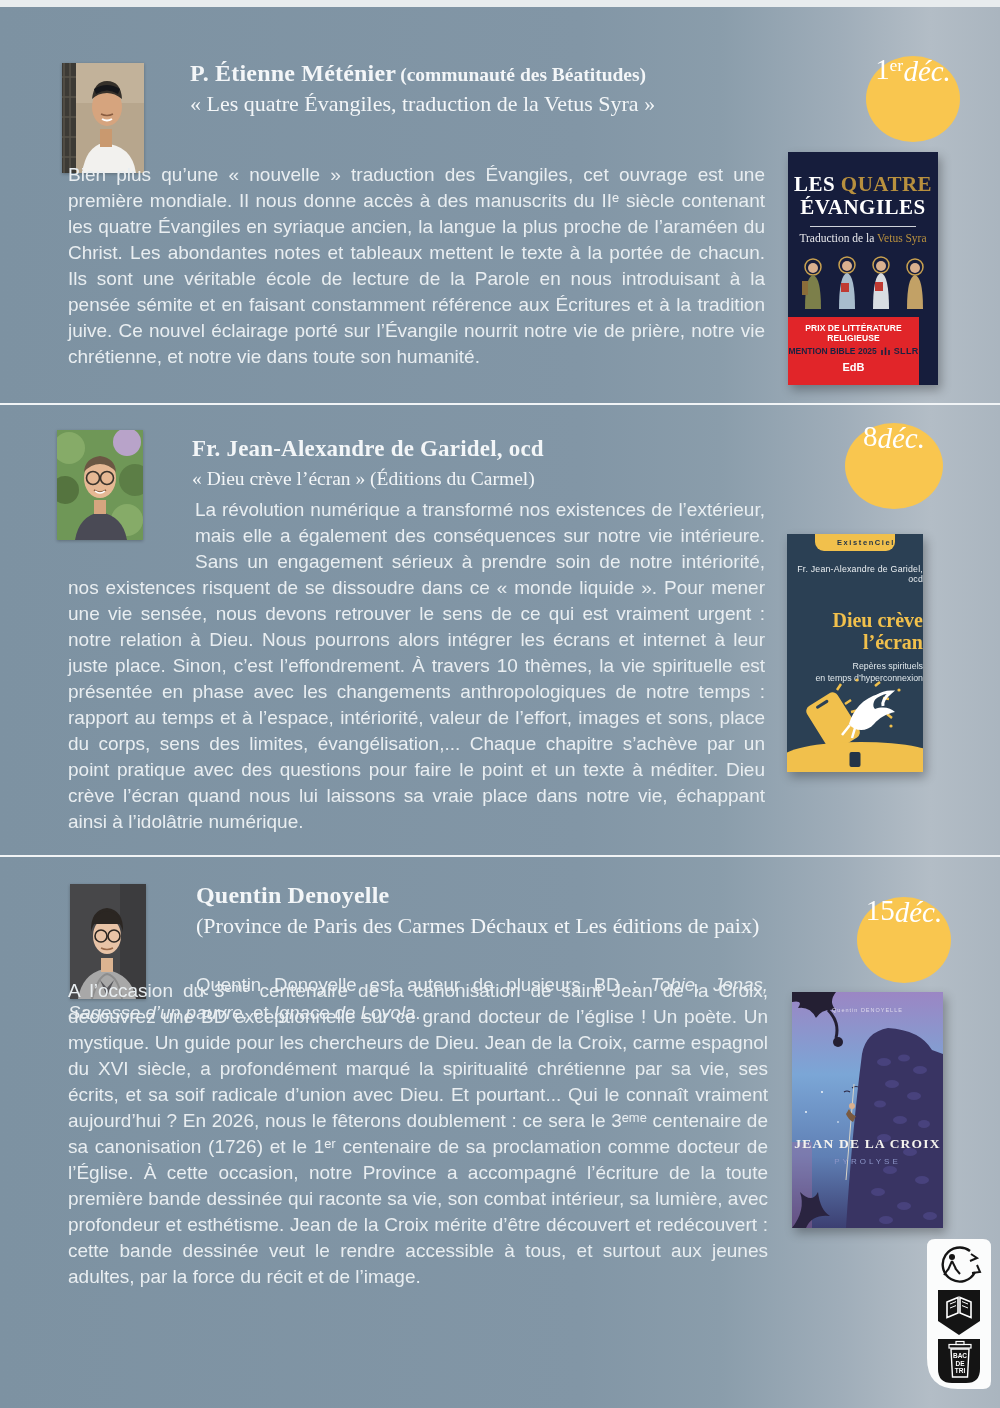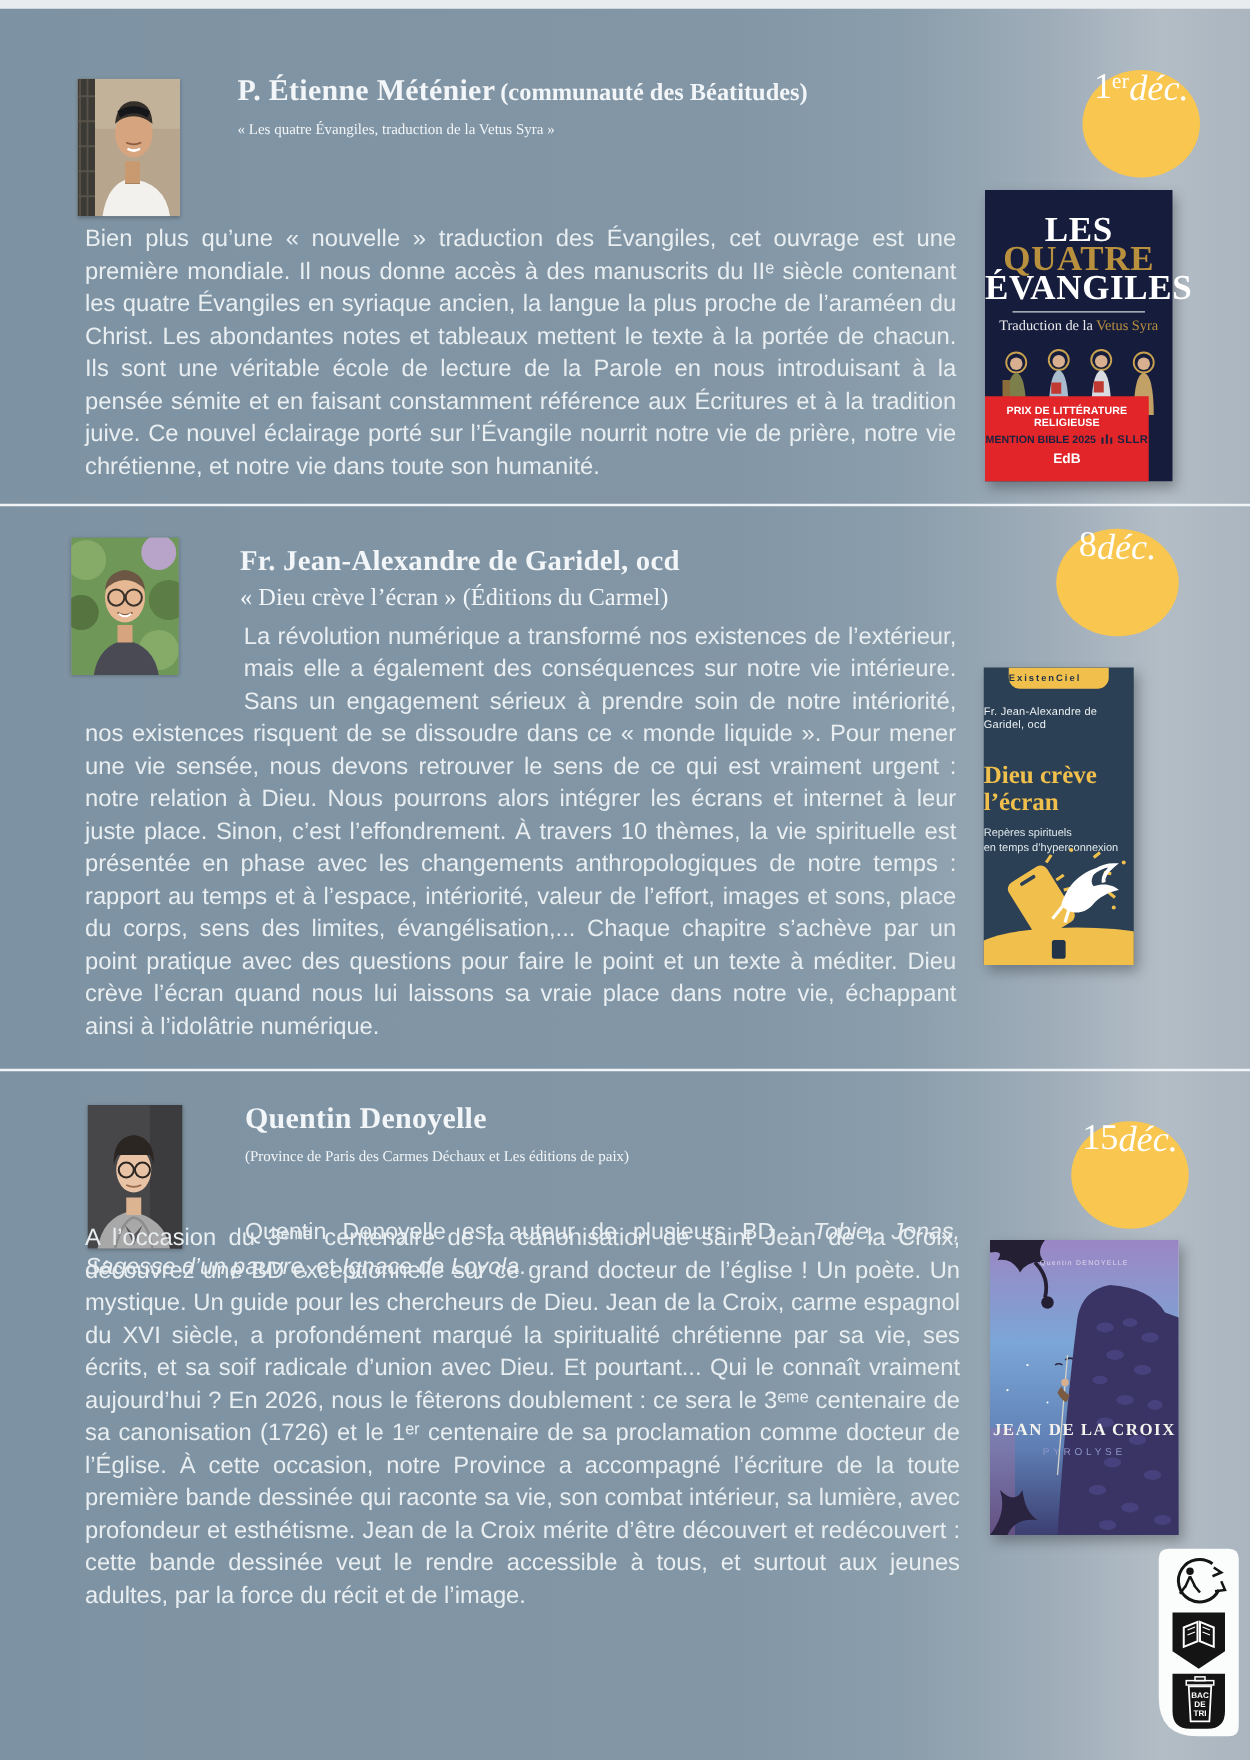--- a/index.html
+++ b/index.html
@@ -6,50 +6,50 @@
   .page{position:relative;width:1000px;height:1408px;overflow:hidden;
     background:linear-gradient(to right,#7d92a2 0%,#8296a6 58%,#8a9dab 72%,#9fadb9 84%,#b3bdc6 93%,#aab5bf 100%);
     font-family:"Liberation Sans",sans-serif;}
   .sep{position:absolute;left:0;width:1000px;height:2px;background:#f1f4f6;}
   .bottom-strip{position:absolute;left:0;top:1401;width:1000px;height:7px;background:#e8ecee;}
 
   .photo{position:absolute;box-shadow:0 1px 3px rgba(0,0,0,.25);}
   .head{position:absolute;color:#f3f6f8;font-family:"Liberation Serif",serif;}
   .head .author{font-weight:bold;font-size:24px;line-height:31px;letter-spacing:.2px;}
   .head .note{font-weight:bold;font-size:19.5px;}
-  .head .hline{font-size:12px;line-height:29px;}
+  .head .hline{font-size:22px;line-height:29px;}
 
   .para{position:absolute;color:#e9eef1;font-size:19px;line-height:26px;text-align:justify;}
   .spacer2{float:left;width:127px;height:54px;}
   .spacer3{float:left;width:128px;height:28px;}
   .it{font-style:italic;}
 
   .badge{position:absolute;width:94px;height:86px;border-radius:50%;background:#f9c64f;color:#fff;
     font-family:"Liberation Serif",serif;text-align:center;display:flex;flex-direction:row;justify-content:center;}
   .badge .day{font-size:29px;line-height:27px;}
   .badge .month{font-size:29px;line-height:30px;font-style:italic;}
 
   
   .cover1{position:absolute;left:788px;top:152px;width:150px;height:233px;background:#161d3c;
     text-align:center;font-family:"Liberation Serif",serif;box-shadow:3px 5px 10px rgba(0,0,0,.3);}
-  .c1-title{padding-top:21px;font-weight:bold;font-size:28px;line-height:23px;color:#fff;letter-spacing:.5px;}
+  .c1-title{padding-top:21px;font-weight:bold;font-size:21px;line-height:23px;color:#fff;letter-spacing:.5px;}
   .c1-gold{color:#b8903e;}
   .c1-rule{width:106px;height:1px;background:#cfd3da;margin:7px auto 5px;}
   .c1-sub{font-size:11.5px;color:#e9e9ec;}
   .c1-fig{margin-top:7px;}
   .c1-band{position:absolute;bottom:0;left:0;width:131px;height:62px;background:#e12529;padding-top:6px;
     font-family:"Liberation Sans",sans-serif;}
   .c1-award1{font-weight:bold;font-size:8.5px;letter-spacing:.1px;color:#fff;}
   .c1-award2{font-weight:bold;font-size:8.5px;color:#1b2240;margin-top:3px;display:flex;align-items:center;justify-content:center;gap:3px;}
   .c1-sllr{font-size:9px;letter-spacing:.3px;}
   .c1-edb{margin-top:5px;color:#fff;font-weight:bold;font-size:11px;}
 
   
-  .cover2{position:absolute;left:787px;top:534px;width:120px;height:238px;background:#2b4054;
-    text-align:left;overflow:hidden;box-shadow:3px 5px 10px rgba(0,0,0,.3);}
+  .cover2{position:absolute;left:787px;top:534px;width:136px;height:238px;background:#2b4054;
+    text-align:right;overflow:hidden;box-shadow:3px 5px 10px rgba(0,0,0,.3);}
   .c2-tab{margin:0 auto;width:80px;height:17px;background:#f1c04c;border-radius:0 0 9px 9px;
     font-weight:bold;font-size:7.5px;letter-spacing:1.6px;color:#233448;line-height:18px;}
   .c2-author{margin-top:13px;color:#ebeff2;font-size:8.8px;letter-spacing:.2px;}
   .c2-title{margin-top:25px;font-family:"Liberation Serif",serif;font-weight:bold;font-size:20px;line-height:22px;color:#f1c04c;}
   .c2-sub{margin-top:7px;color:#e1e8ec;font-size:8.8px;line-height:12px;}
   .c2-art{position:absolute;left:0;bottom:26px;}
   .c2-band{position:absolute;bottom:0;left:-6px;width:160px;height:30px;background:#f1c04c;
     border-radius:100% 100% 0 0/34px 34px 0 0;}
   .c2-logo{position:absolute;bottom:5px;left:50%;transform:translateX(-50%);width:11px;height:15px;background:#233448;border-radius:2px;}
 
@@ -79,21 +79,21 @@
   </svg>
 
   <div class="head" style="left:190px;top:58px">
     <div>
       <span class="author">P. Étienne Méténier</span>
       <span class="note">(communauté des Béatitudes)</span>
     </div>
     <div class="hline">« Les quatre Évangiles, traduction de la Vetus Syra »</div>
   </div>
 
-  <div class="para" style="left:68px;top:179px;width:697px">
+  <div class="para" style="left:68px;top:162px;width:697px">
     <span>Bien plus qu’une « nouvelle » traduction des Évangiles, cet ouvrage est une première mondiale. Il nous donne accès à des manuscrits du IIᵉ siècle contenant les quatre Évangiles en syriaque ancien, la langue la plus proche de l’araméen du Christ. Les abondantes notes et tableaux mettent le texte à la portée de chacun. Ils sont une véritable école de lecture de la Parole en nous introduisant à la pensée sémite et en faisant constamment référence aux Écritures et à la tradition juive. Ce nouvel éclairage porté sur l’Évangile nourrit notre vie de prière, notre vie chrétienne, et notre vie dans toute son humanité.</span>
   </div>
 
   <div class="badge" style="left:866px;top:56px">
     <div class="day">1ᵉʳ</div>
     <div class="month">déc.</div>
   </div>
 
   <div class="cover1">
     <div class="c1-title">

